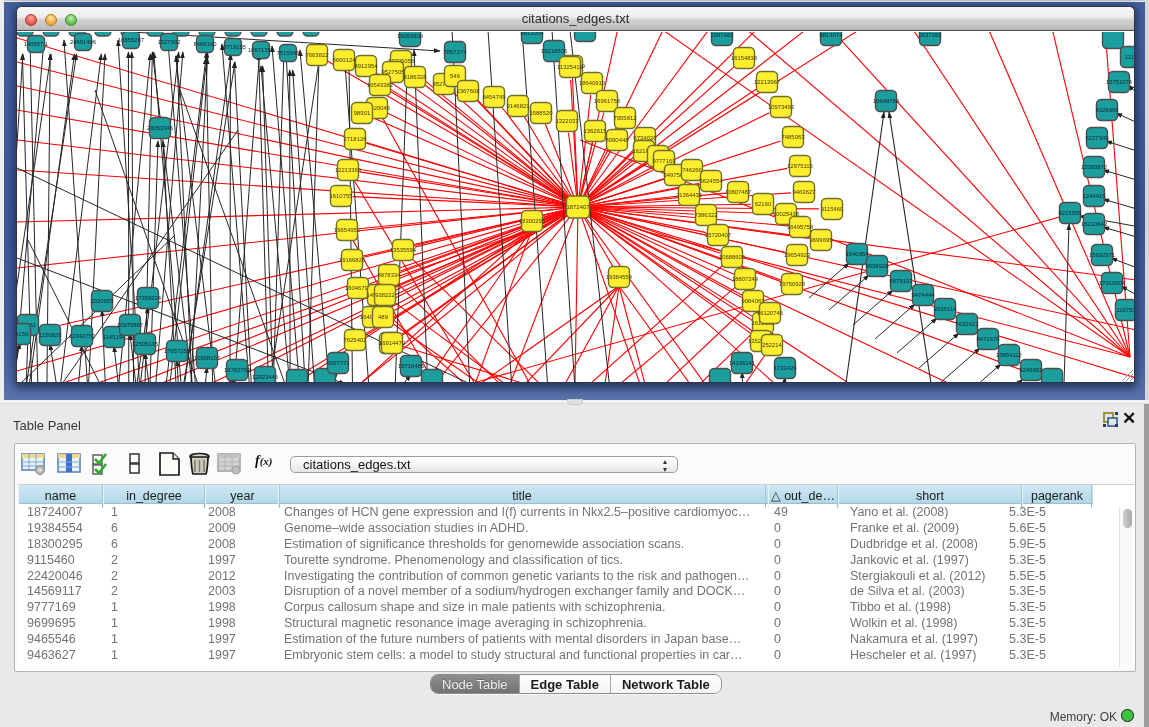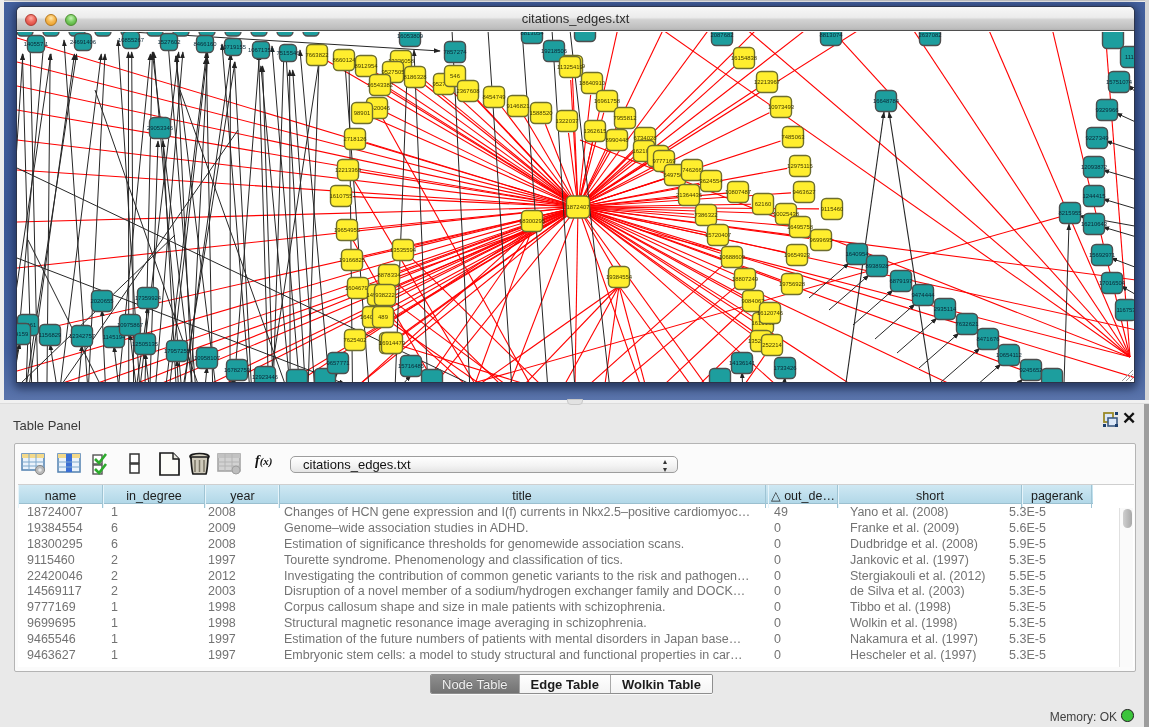--- a/index.html
+++ b/index.html
@@ -54,21 +54,21 @@
 .c4 { left:266px; width:486px; }
 .c5 { left:756px; width:65px; }
 .c6 { left:832px; width:184px; }
 .c7 { left:991px; width:92px; }
 #vscroll { position:absolute; left:1101px; top:23px; width:14px; height:160px; background:#fafafa;
   border-left:1px solid #e0e0e0; }
 #vthumb { position:absolute; left:2.5px; top:1px; width:9px; height:19px; border-radius:5px;
   background:linear-gradient(90deg,#cfcfcf,#a9a9a9); }
 
 #tabs { position:absolute; left:430px; top:274px; height:20px; display:flex;
-  border:1px solid #8e8e8e; border-radius:2px; overflow:hidden;
+  border:1px solid #8e8e8e; border-radius:8px; overflow:hidden;
   box-shadow:0 1px 0 rgba(255,255,255,0.7); }
 .tab { height:20px; line-height:19px; font-size:13px; font-weight:bold; padding:0 11px;
   background:linear-gradient(180deg,#ffffff,#f2f2f2); color:#1c1c1c; border-left:1px solid #a8a8a8; }
 .tab.sel { background:linear-gradient(180deg,#8f8f8f,#6f6f6f); color:#efefef; border-left:none;
   text-shadow:0 -1px 0 rgba(0,0,0,0.25); font-weight:normal; }
 #memory { position:absolute; left:1030px; top:310px; width:87px; text-align:right; font-size:12px; color:#404040; }
 #led { position:absolute; left:1121px; top:309px; width:12.5px; height:12.5px; border-radius:50%;
   background:#3cc43c; border:1.6px solid #222; }
 #rightstrip2 { position:absolute; right:0; top:4px; width:5px; height:323px; background:#9d9d9d; }
 </style></head>
@@ -775,18 +775,18 @@
             <div class="c7">5.3E-5</div>
           </div>
       <div id="vscroll">
             <div id="vthumb"></div>
           </div>
     </div>
   </div>
   <div id="tabs">
     <div class="tab sel">Node Table</div>
         <div class="tab">Edge Table</div>
-        <div class="tab">Wolkin Table</div>
+        <div class="tab">Network Table</div>
   </div>
   <div id="memory">Memory: OK</div>
   <div id="led"></div>
   <div id="rightstrip2"></div>
 </div>
 </div>
 </body></html>

